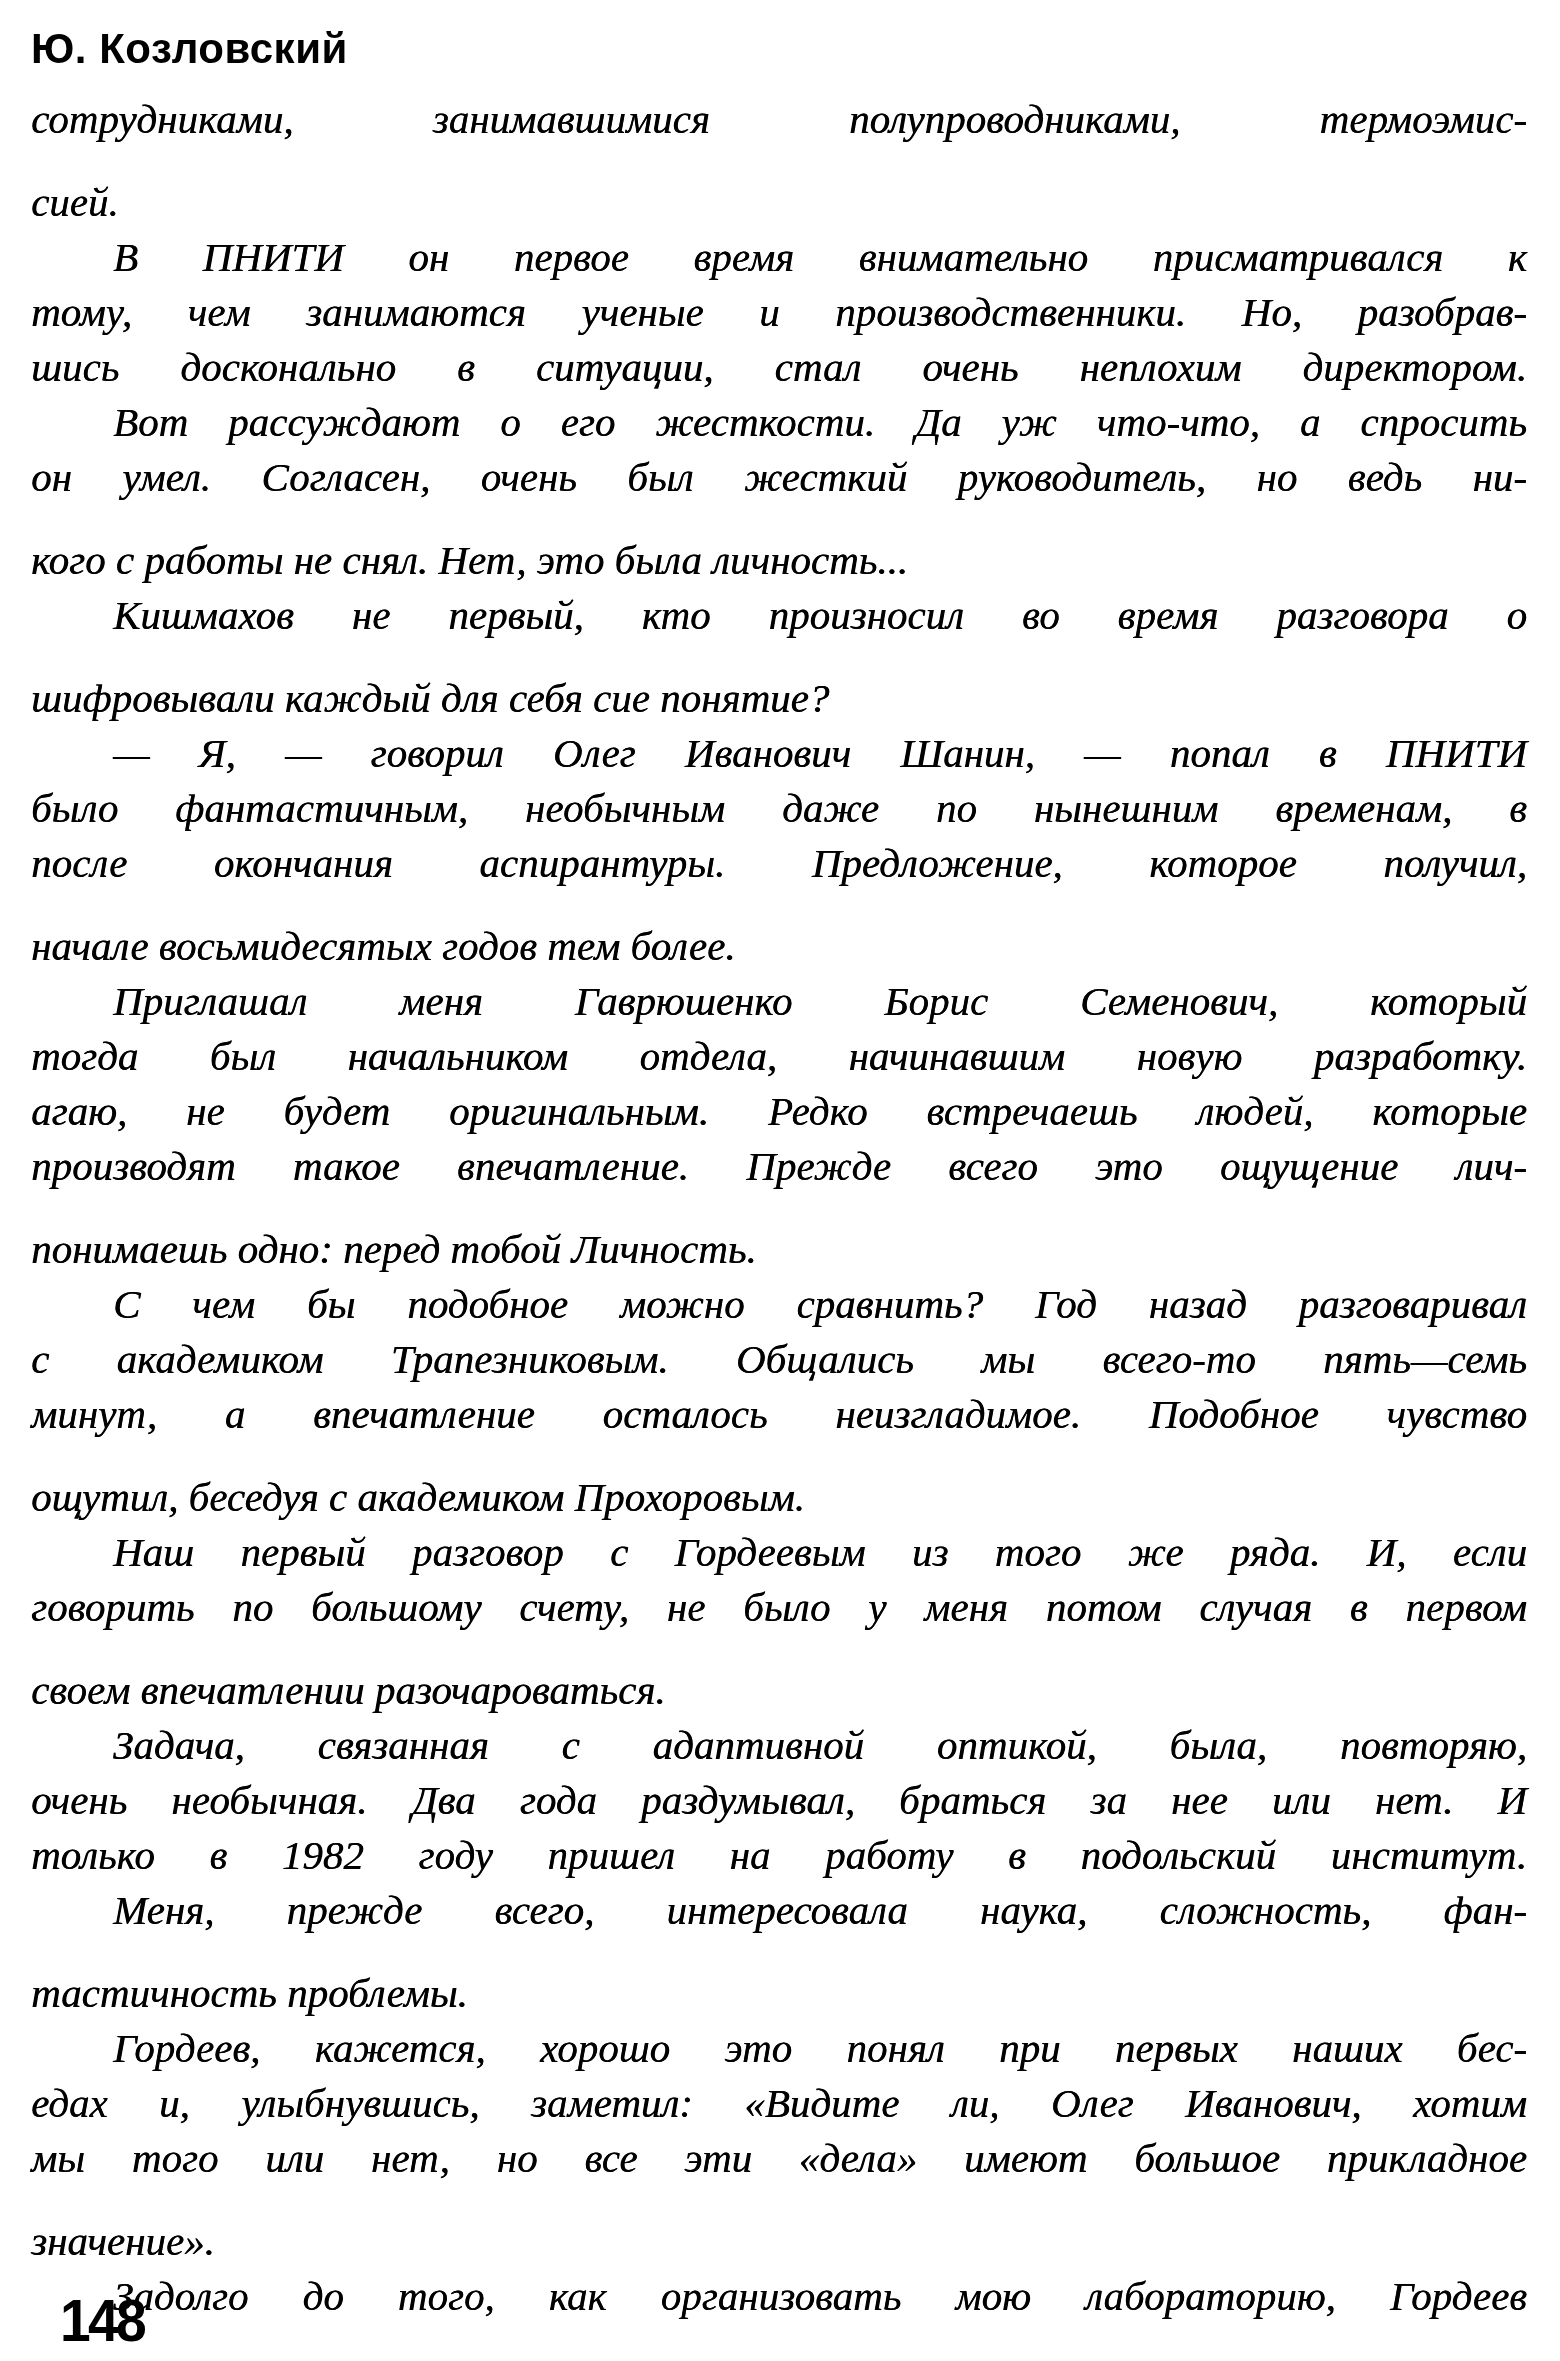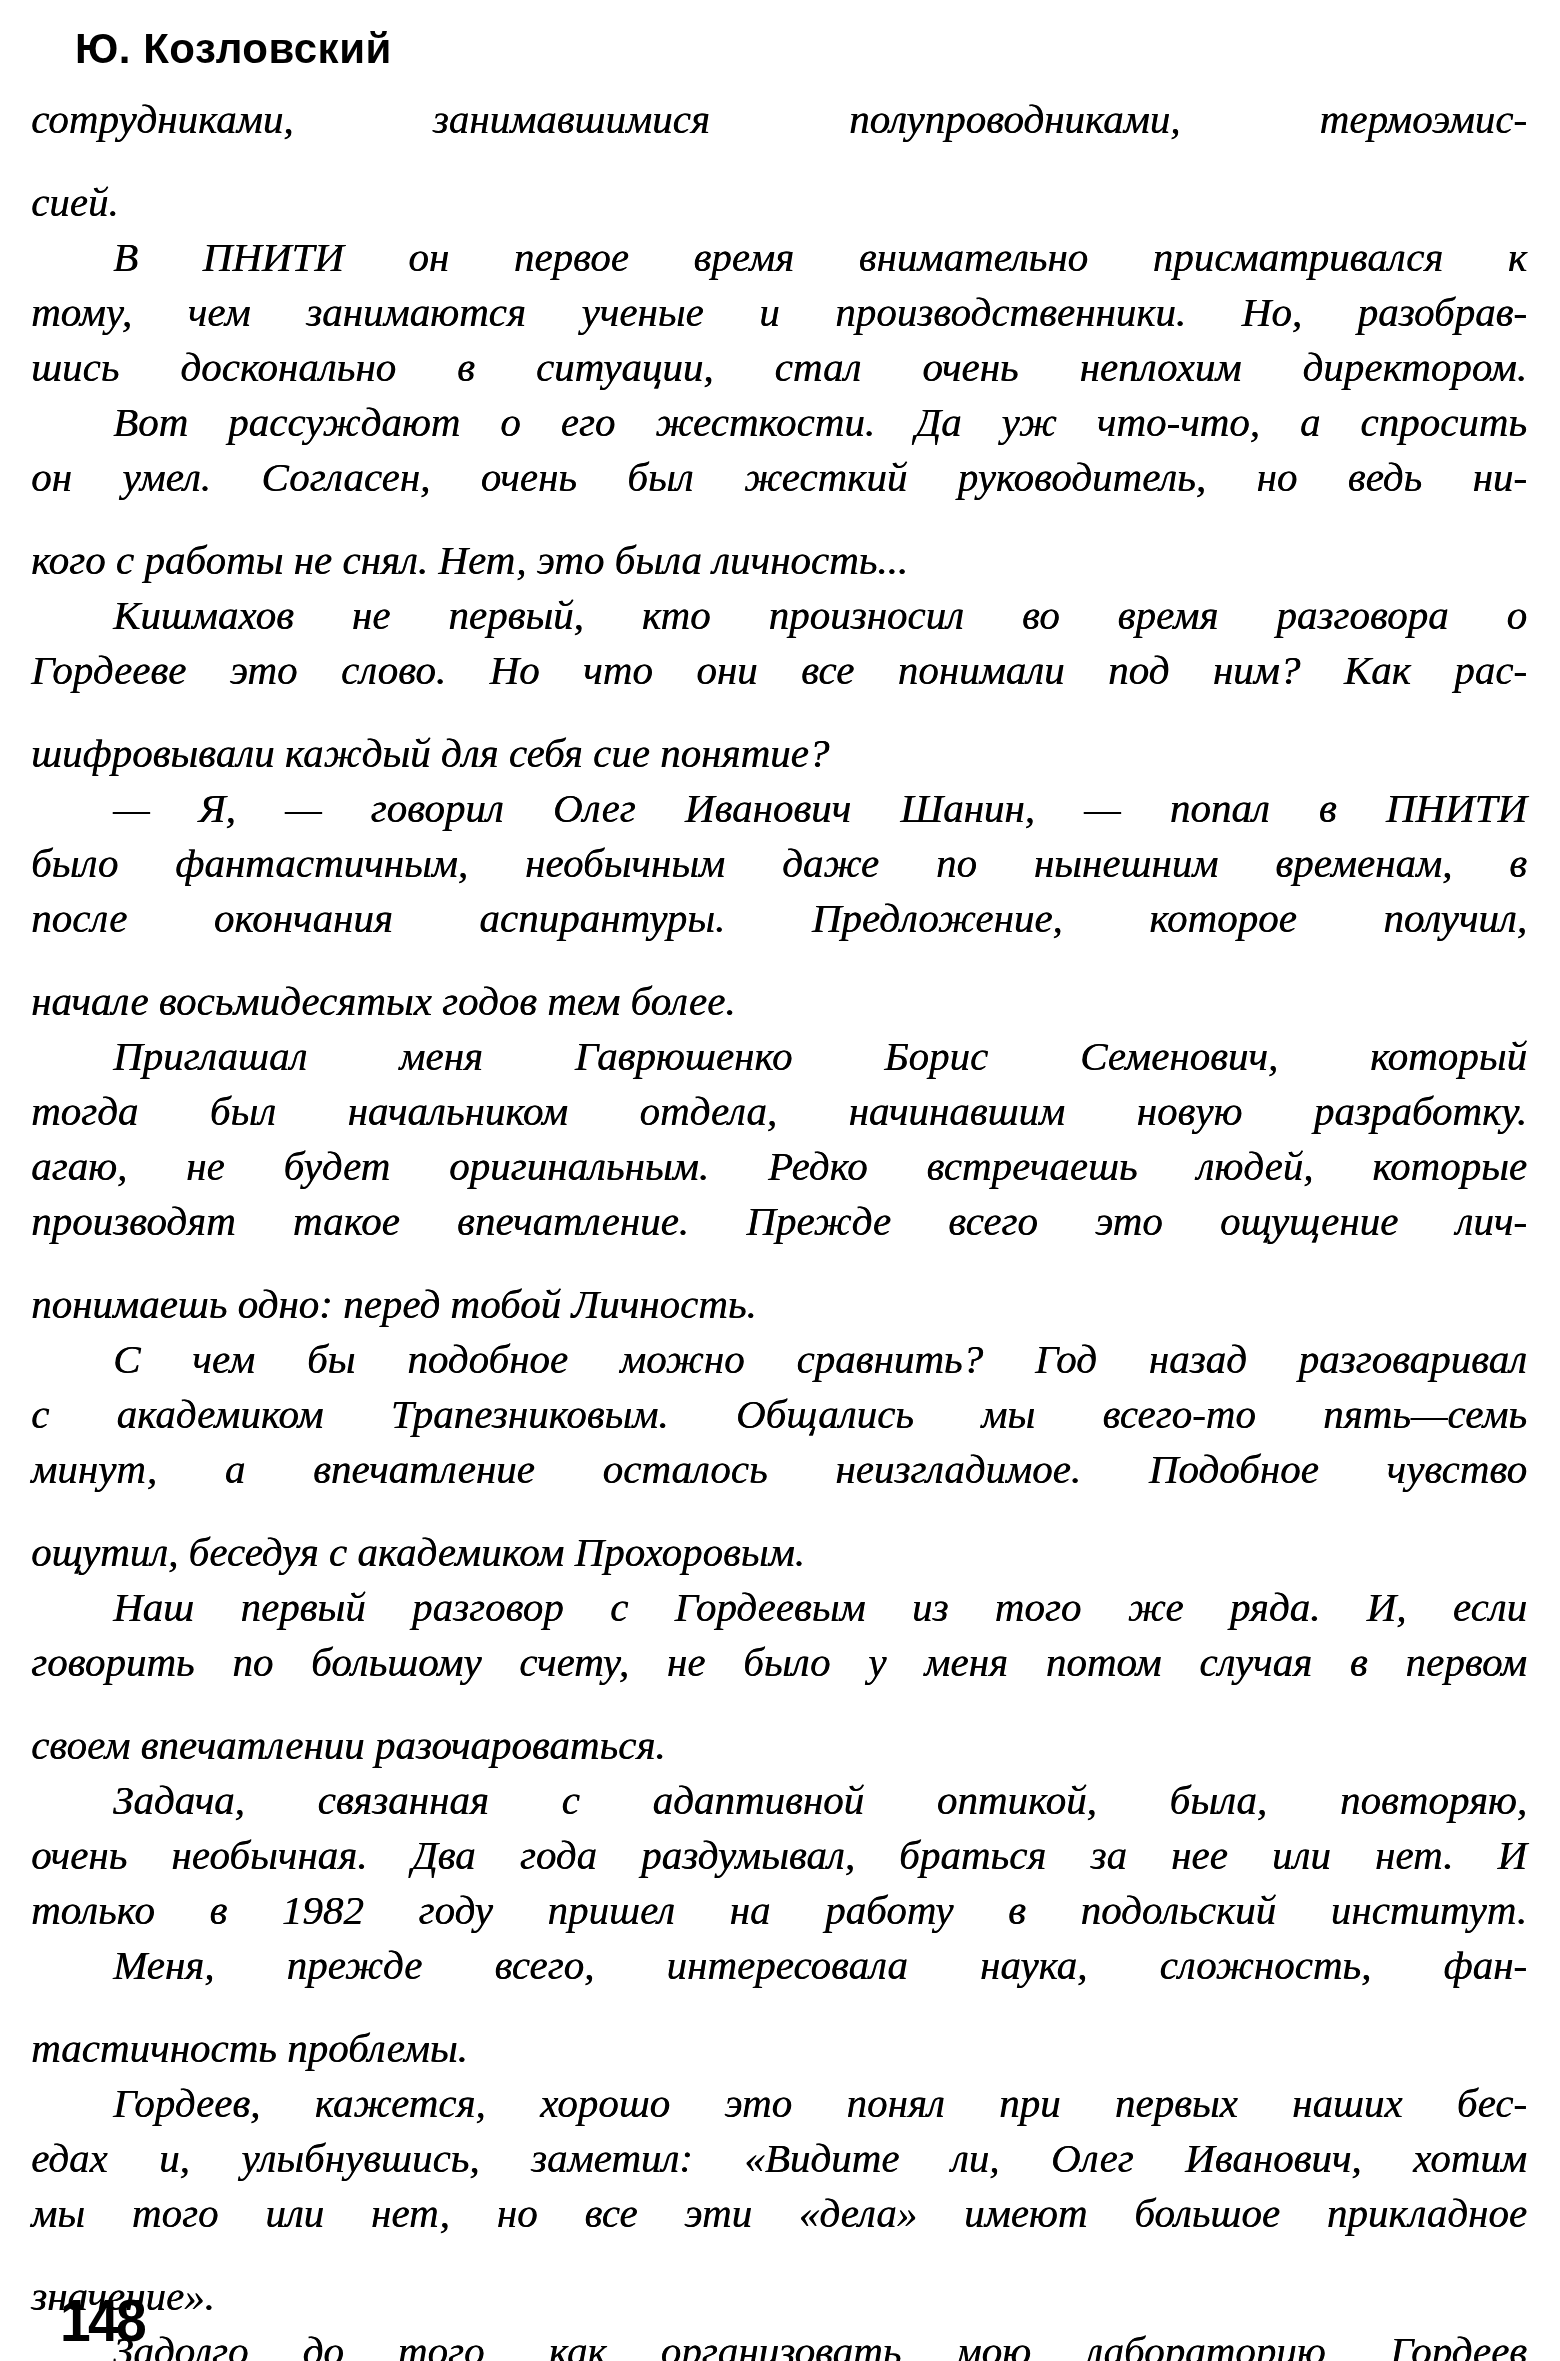--- a/index.html
+++ b/index.html
@@ -17,21 +17,20 @@
   .running-header {
     position: absolute;
     left: 31px;
     top: 25px;
     font-family: "Liberation Sans", "DejaVu Sans", sans-serif;
     font-weight: bold;
     font-size: 42px;
     letter-spacing: 0.5px;
     color: #000;
     white-space: nowrap;
-    margin-left: 44px;
   }
   .text-block {
     position: absolute;
     left: 31px;
     top: 92px;
     width: 1496px;
   }
   .ln {
     font-family: "Liberation Serif", "DejaVu Serif", serif;
     font-size: 41px;
@@ -77,21 +76,20 @@
   <div class="text-block">
     <div class="ln j">сотрудниками, занимавшимися полупроводниками, термоэмис-</div>
     <div class="ln l">сией.</div>
     <div class="ln j i">В ПНИТИ он первое время внимательно присматривался к</div>
     <div class="ln j">тому, чем занимаются ученые и производственники. Но, разобрав-</div>
     <div class="ln j">шись досконально в ситуации, стал очень неплохим директором.</div>
     <div class="ln j i">Вот рассуждают о его жесткости. Да уж что-что, а спросить</div>
     <div class="ln j">он умел. Согласен, очень был жесткий руководитель, но ведь ни-</div>
     <div class="ln l">кого с работы не снял. Нет, это была личность...</div>
     <div class="ln j i">Кишмахов не первый, кто произносил во время разговора о</div>
-    <div class="ln j">Гордееве это слово. Но что они все понимали под ним? Как рас-</div>
     <div class="ln l">шифровывали каждый для себя сие понятие?</div>
     <div class="ln j i">— Я, — говорил Олег Иванович Шанин, — попал в ПНИТИ</div>
     <div class="ln j">было фантастичным, необычным даже по нынешним временам, в</div>
     <div class="ln j">после окончания аспирантуры. Предложение, которое получил,</div>
     <div class="ln l">начале восьмидесятых годов тем более.</div>
     <div class="ln j i">Приглашал меня Гаврюшенко Борис Семенович, который</div>
     <div class="ln j">тогда был начальником отдела, начинавшим новую разработку.</div>
     <div class="ln j">агаю, не будет оригинальным. Редко встречаешь людей, которые</div>
     <div class="ln j">производят такое впечатление. Прежде всего это ощущение лич-</div>
     <div class="ln l">понимаешь одно: перед тобой Личность.</div>

